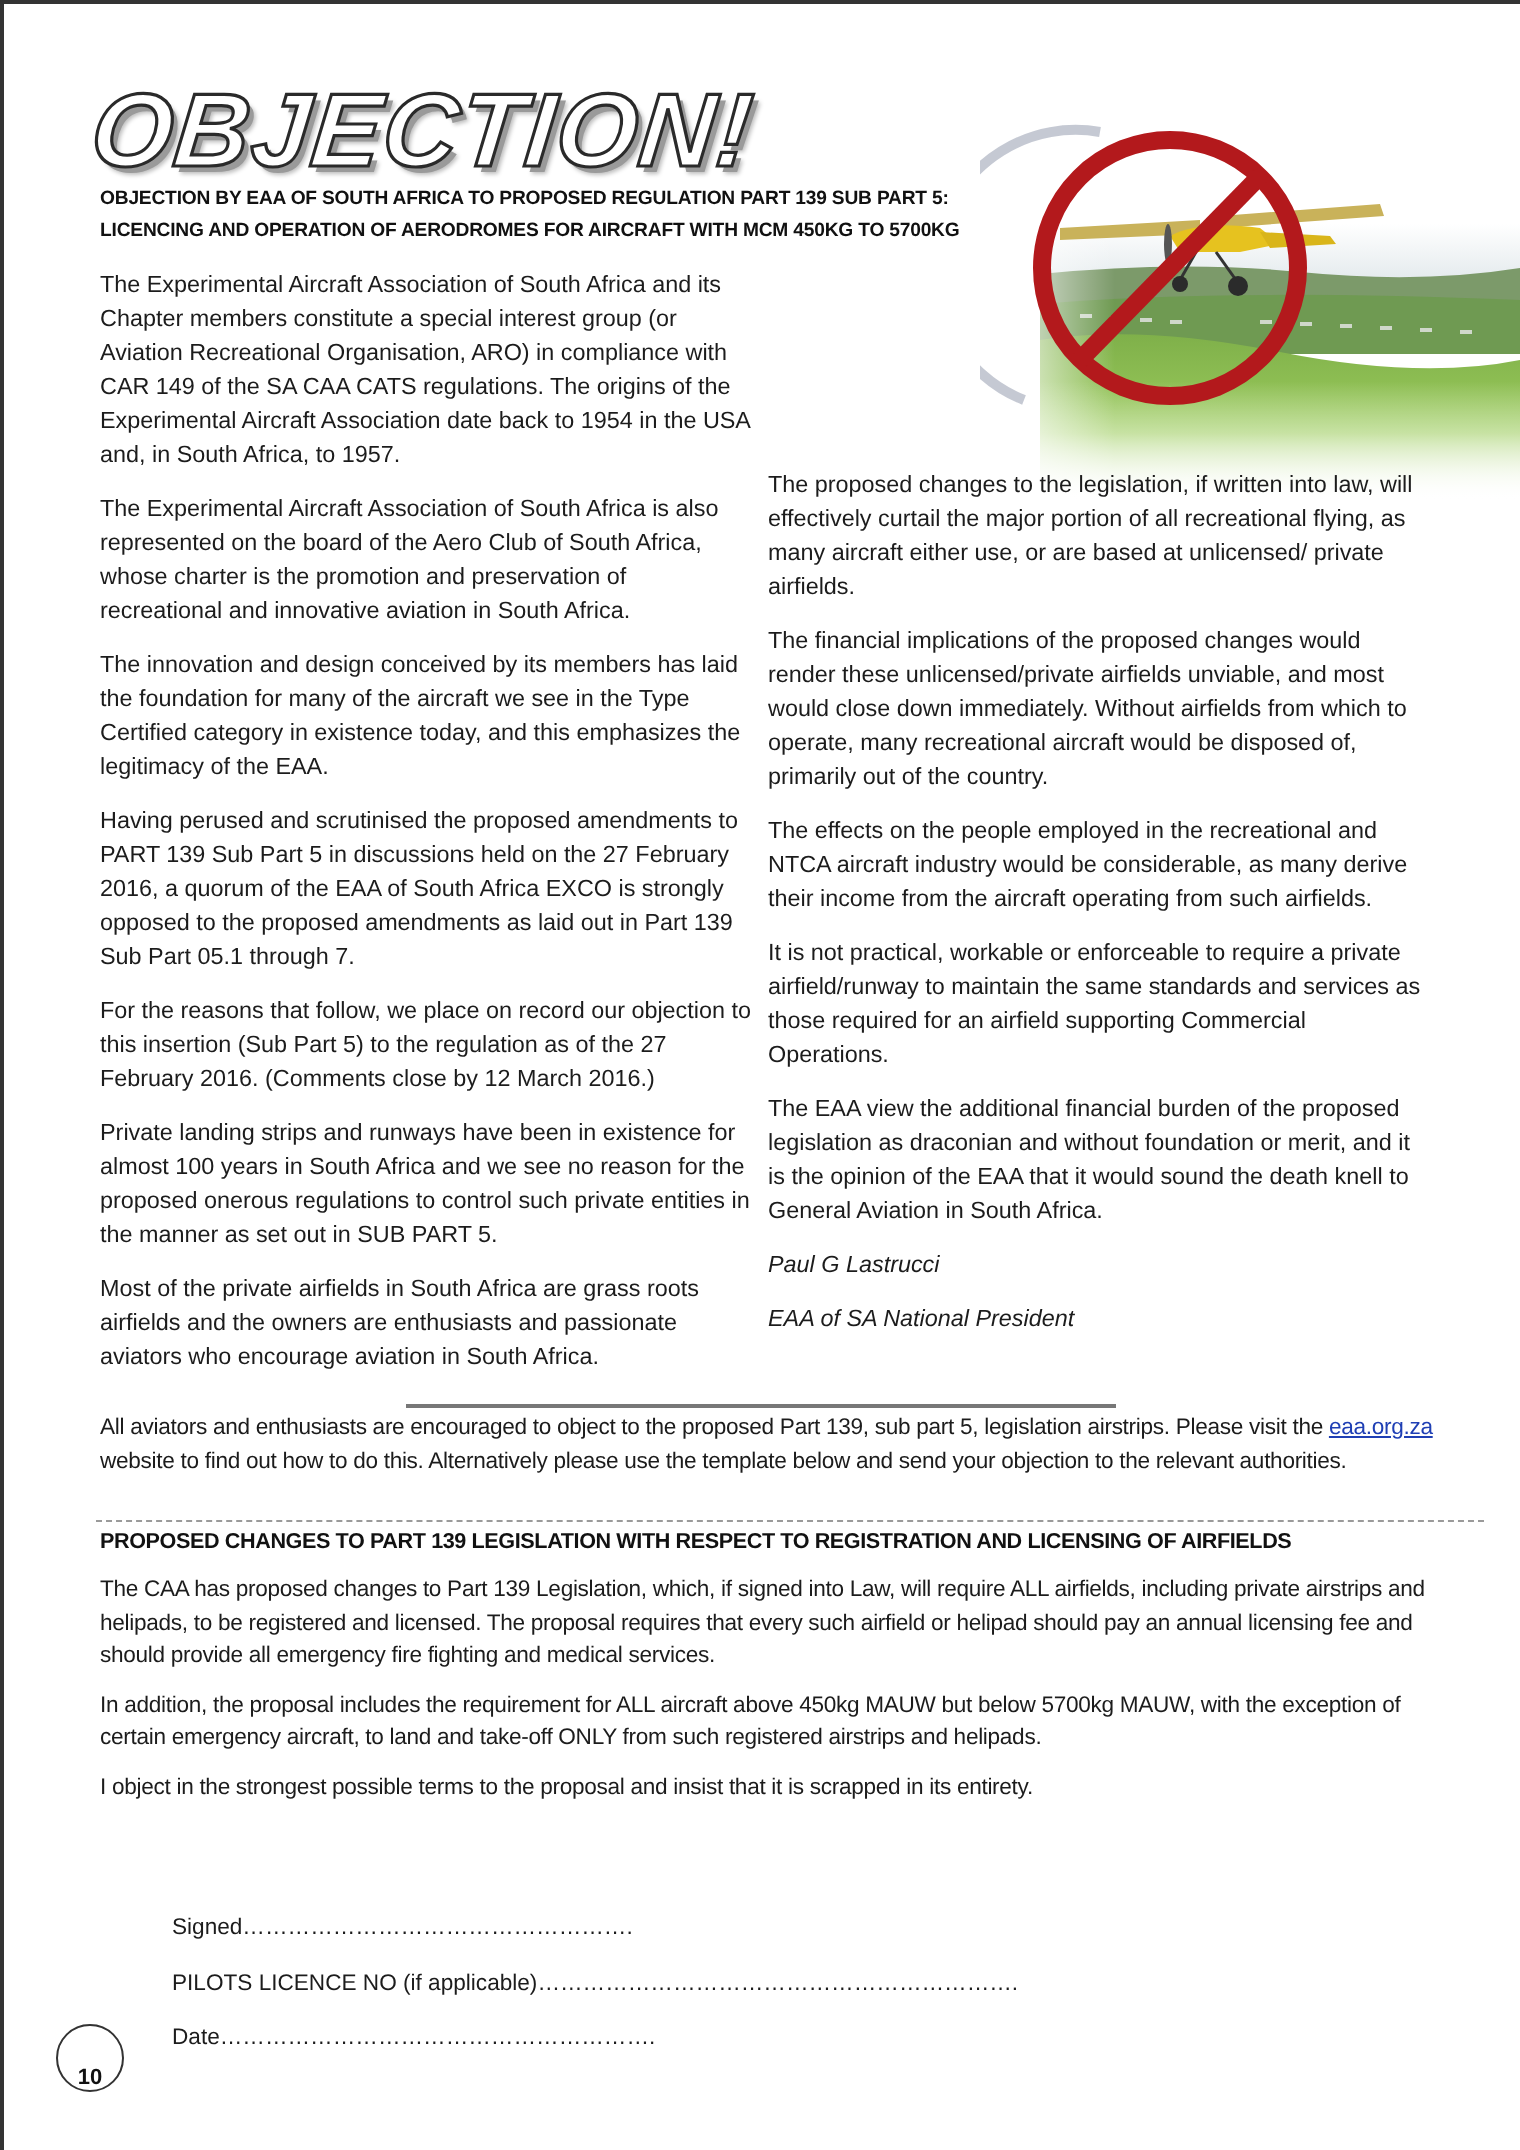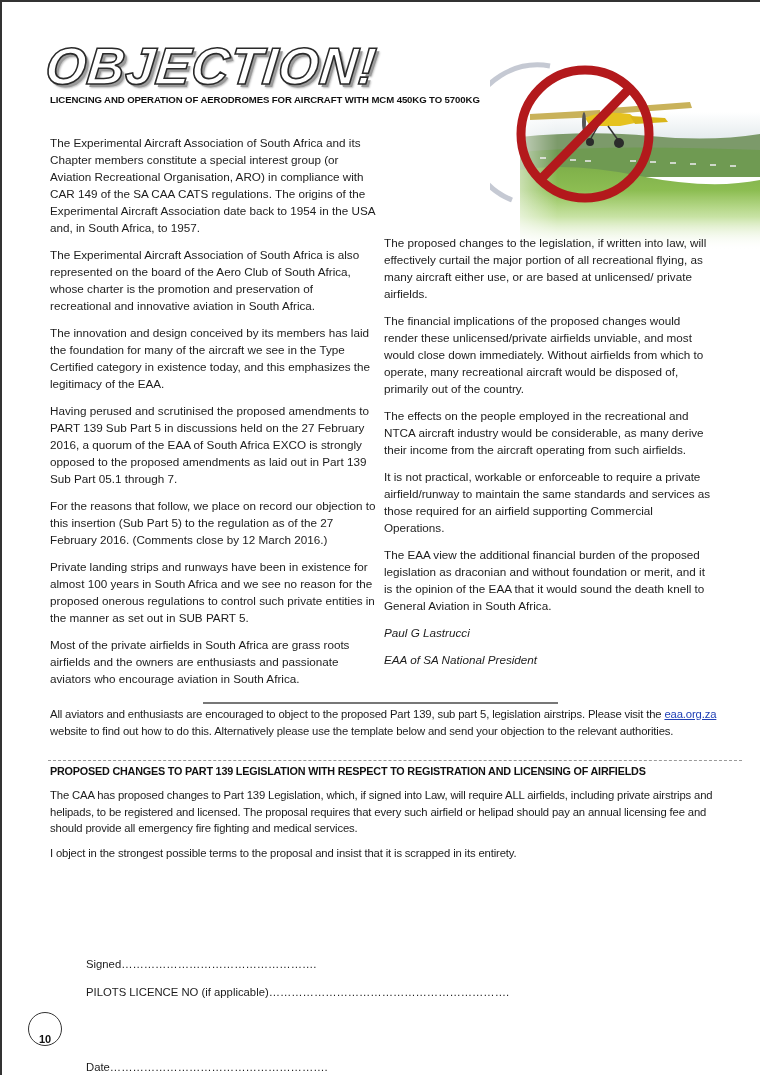--- a/index.html
+++ b/index.html
@@ -53,35 +53,36 @@
     font-size: 10.8px; font-weight: bold; line-height: 14px; color: #111; letter-spacing: -0.2px;
   }
   .body2 { top: 787px; }
   .body2 p { margin: 0 0 8px 0; }
   .form-field {
     position: absolute; left: 86px; font-size: 11.3px; line-height: 14px; color: #1c1c1c;
     white-space: nowrap;
   }
   .field-signed { top: 957px; }
   .field-licence { top: 985px; }
-  .field-date { top: 1060px; }
+  .field-date { top: 1012px; }
   .page-number {
     position: absolute; left: 28px; top: 1012px; width: 32px; height: 32px;
     border: 1.5px solid #333; border-radius: 50%;
     display: flex; align-items: flex-end; justify-content: center;
     font-size: 11px; font-weight: bold; color: #111;
   }
 </style>
 </head>
 <body>
 
 <div class="page-border"></div>
 
 <div class="title">OBJECTION!</div>
 <div class="subtitle">
+  <div>OBJECTION BY EAA OF SOUTH AFRICA TO PROPOSED REGULATION PART 139 SUB PART 5:</div>
   <div>LICENCING AND OPERATION OF AERODROMES FOR AIRCRAFT WITH MCM 450KG TO 5700KG</div>
 </div>
 
 <svg class="hero" viewBox="0 0 270 198" xmlns="http://www.w3.org/2000/svg">
   <defs>
     <linearGradient id="sky" x1="0" y1="0" x2="0" y2="1">
       <stop offset="0" stop-color="#ffffff"></stop>
       <stop offset="0.55" stop-color="#dfe7ea"></stop>
       <stop offset="1" stop-color="#c8d3d6"></stop>
     </linearGradient>
@@ -162,20 +163,21 @@
 <div class="full notice">
   <span>All aviators and enthusiasts are encouraged to object to the proposed Part 139, sub part 5, legislation airstrips. Please visit the </span><a>eaa.org.za</a><span> website to find out how to do this. Alternatively please use the template below and send your objection to the relevant authorities.</span>
 </div>
 
 <div class="dashed"></div>
 
 <div class="section-heading">PROPOSED CHANGES TO PART 139 LEGISLATION WITH RESPECT TO REGISTRATION AND LICENSING OF AIRFIELDS</div>
 
 <div class="full body2">
   <p>The CAA has proposed changes to Part 139 Legislation, which, if signed into Law, will require ALL airfields, including private airstrips and helipads, to be registered and licensed. The proposal requires that every such airfield or helipad should pay an annual licensing fee and should provide all emergency fire fighting and medical services.</p>
+  <p>In addition, the proposal includes the requirement for ALL aircraft above 450kg MAUW but below 5700kg MAUW, with the exception of certain emergency aircraft, to land and take-off ONLY from such registered airstrips and helipads.</p>
   <p>I object in the strongest possible terms to the proposal and insist that it is scrapped in its entirety.</p>
 </div>
 
 <div class="form-field field-signed">Signed…………………………………………….</div>
 <div class="form-field field-licence">PILOTS LICENCE NO (if applicable)……………………………………………………….</div>
 <div class="form-field field-date">Date………………………………………………….</div>
 
 <div class="page-number">
   <span>10</span>
 </div>

